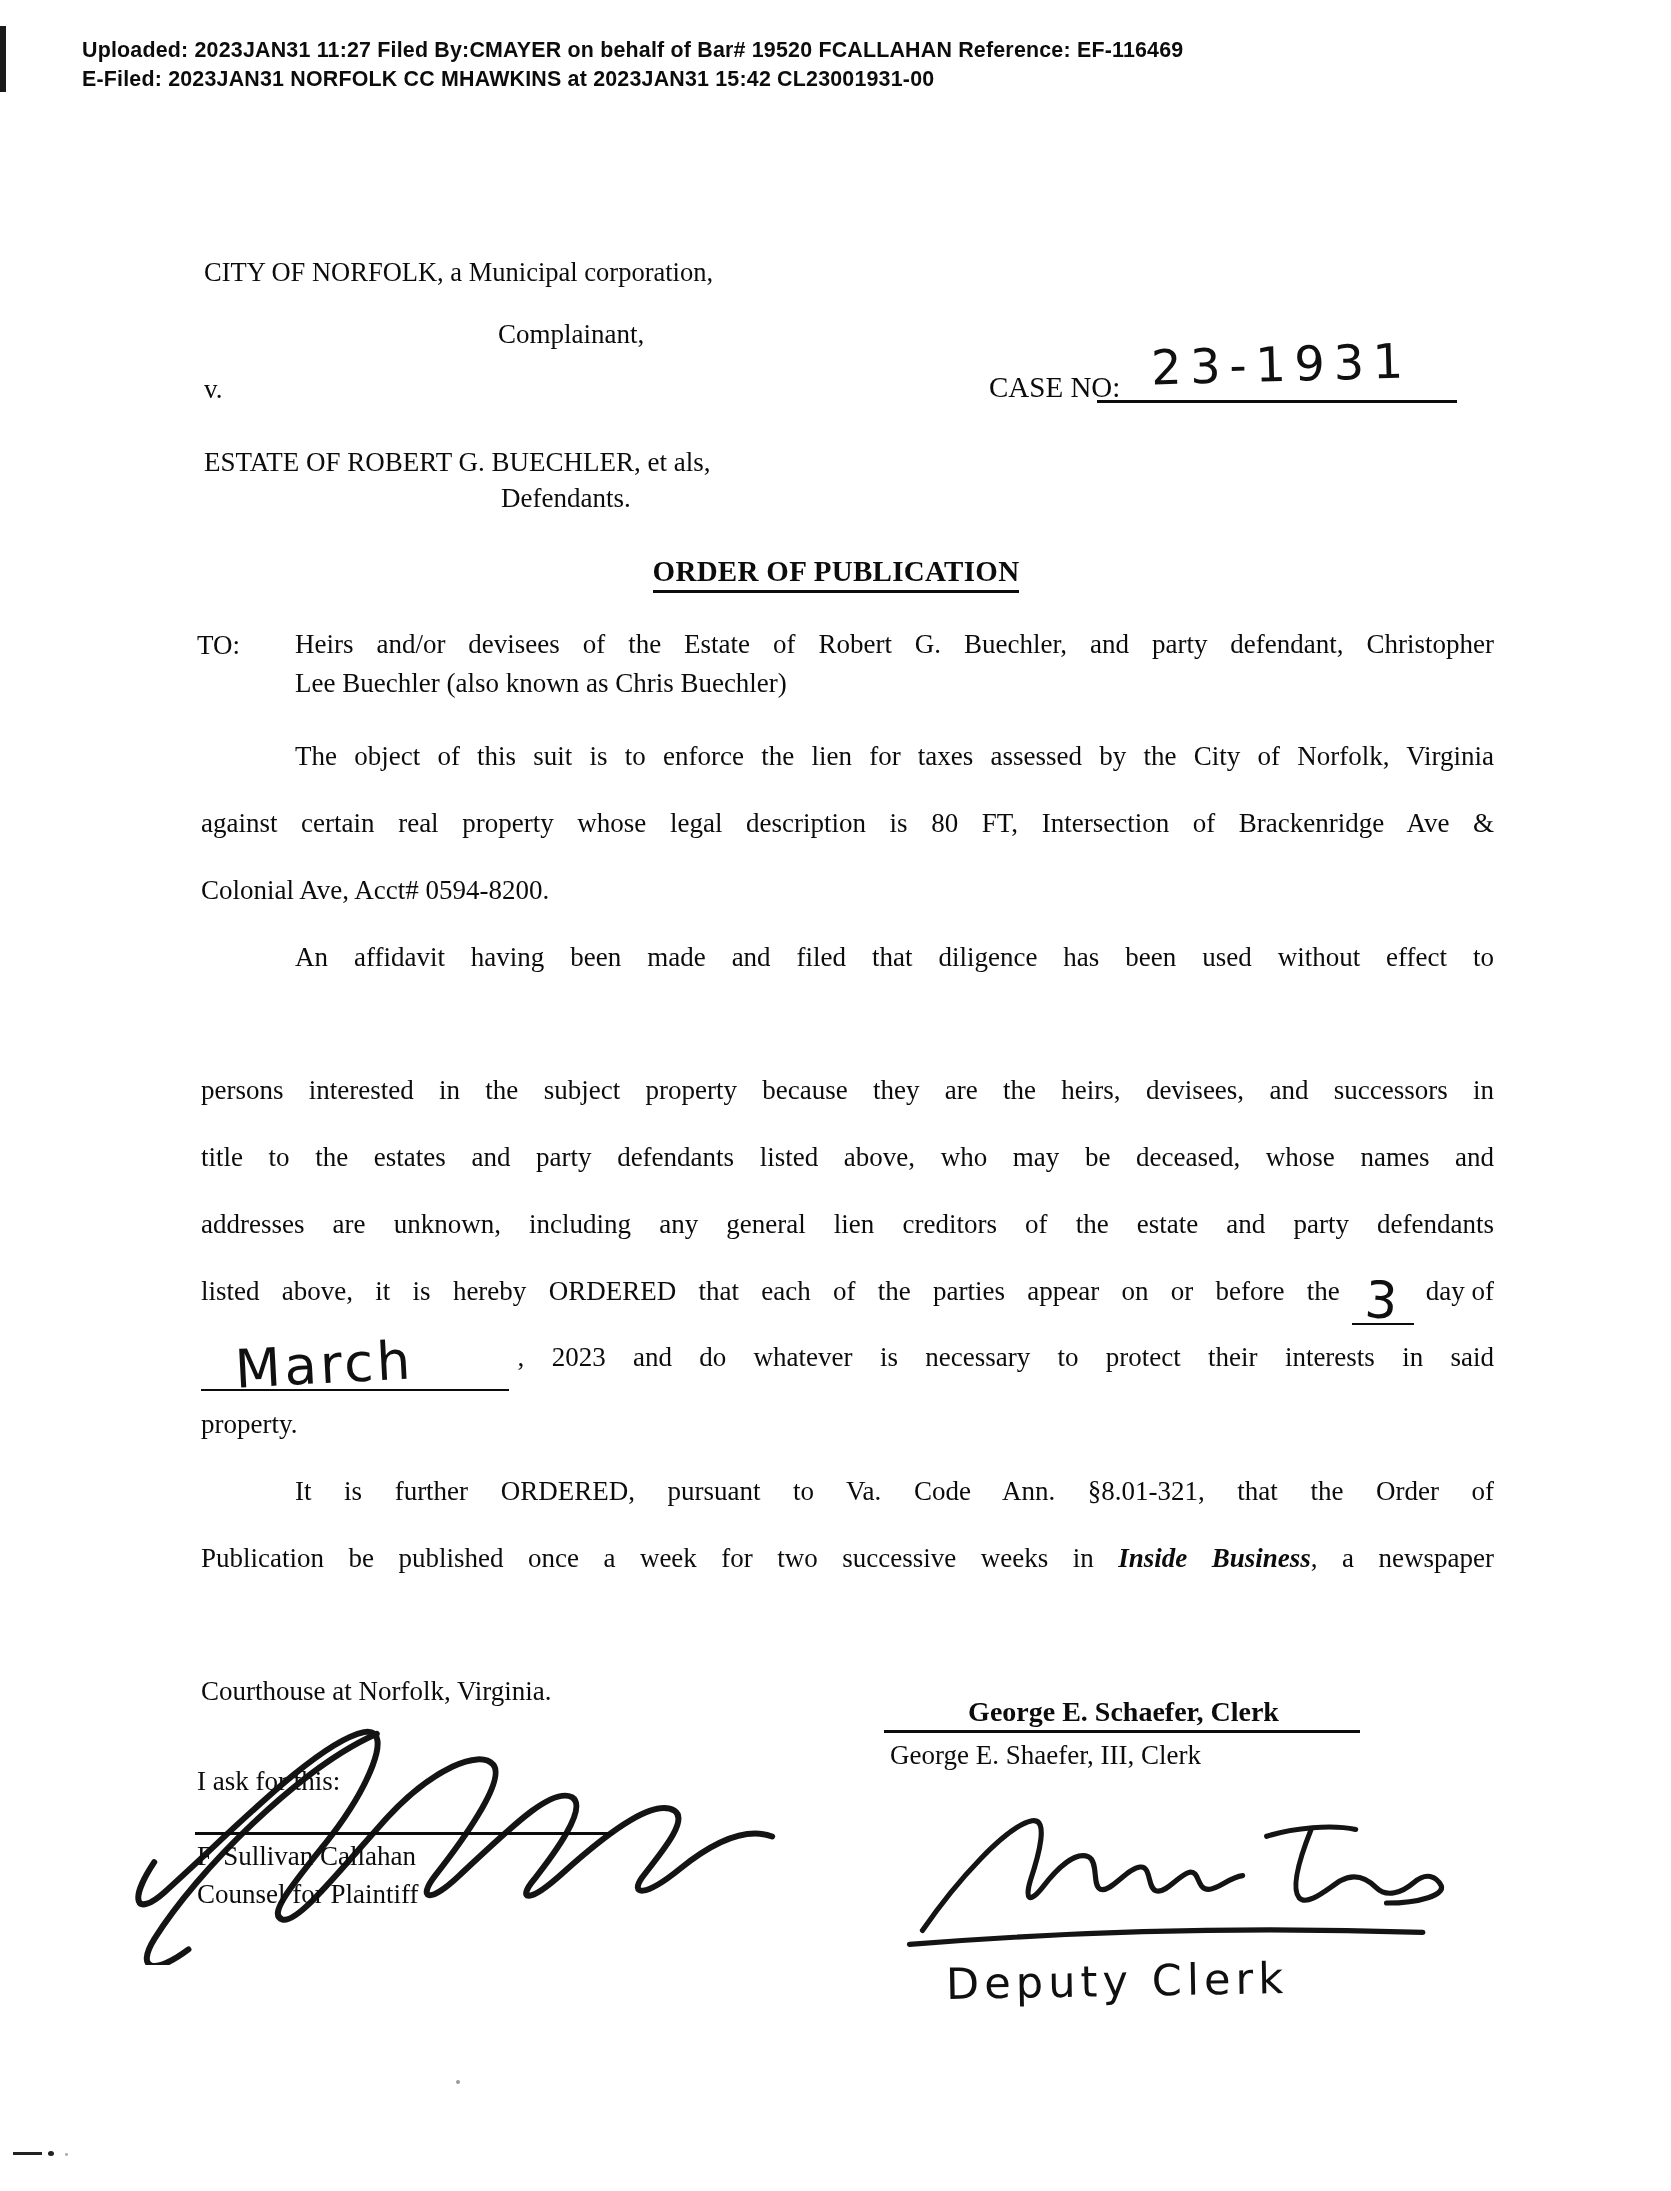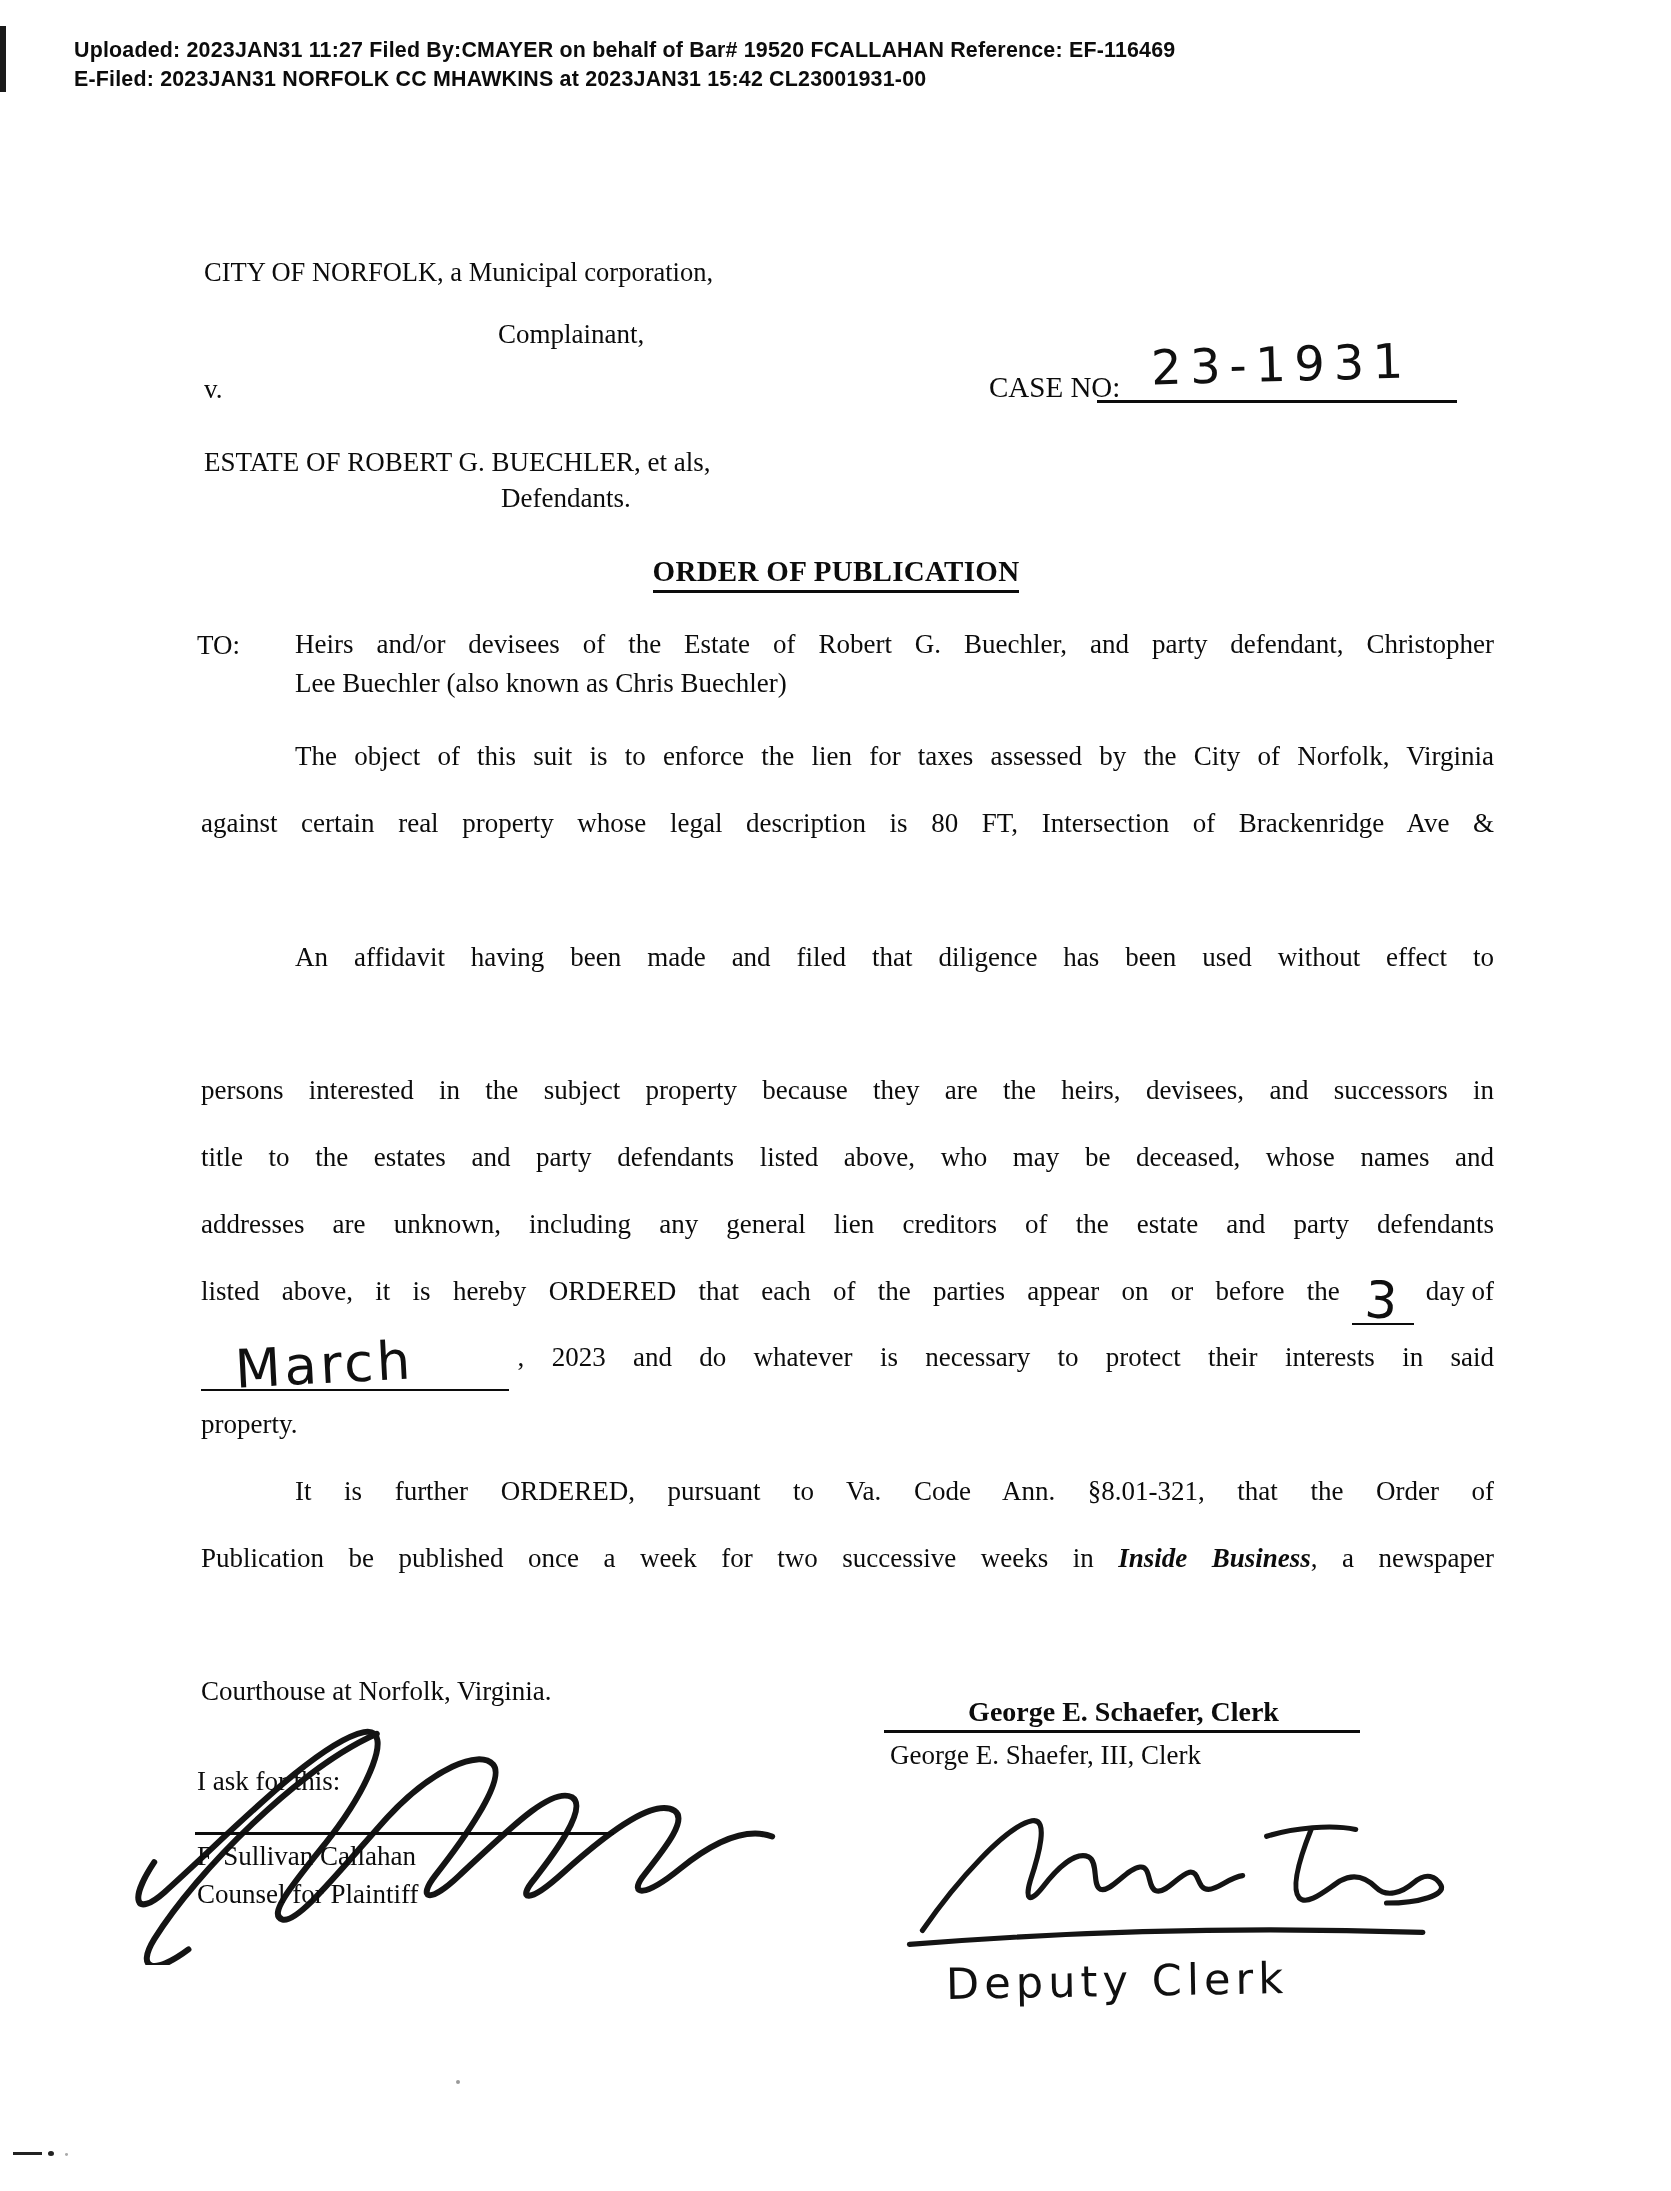--- a/index.html
+++ b/index.html
@@ -59,21 +59,21 @@
   .em-bi{font-weight:700;font-style:italic;}
   svg{display:block;}
 </style>
 </head>
 <body>
 
 <div class="page">
 
   <div class="abs" style="left:0;top:26px;width:6px;height:66px;background:#1a1a1a;"></div>
 
-  <div class="abs efile" style="left:74px;top:36px;">
+  <div class="abs efile" style="left:82px;top:36px;">
     <div>Uploaded: 2023JAN31 11:27 Filed By:CMAYER on behalf of Bar# 19520 FCALLAHAN Reference: EF-116469</div>
     <div>E-Filed: 2023JAN31 NORFOLK CC MHAWKINS at 2023JAN31 15:42 CL23001931-00</div>
   </div>
 
   <div class="abs serif" style="left:204px;top:255px;font-size:26.5px;">CITY OF NORFOLK, a Municipal corporation,</div>
   <div class="abs serif" style="left:498px;top:317px;">Complainant,</div>
 
   <div class="abs serif" style="left:204px;top:372px;">v.</div>
 
   <div class="abs serif" style="left:989px;top:370px;font-size:29px;font-family:Liberation Serif, serif;">CASE NO:</div>
@@ -86,20 +86,21 @@
   <div class="abs" style="left:0;top:555px;width:1672px;text-align:center;">
     <span class="bold caps title-underline" style="font-size:29px;">ORDER OF PUBLICATION</span>
   </div>
 
   <div class="abs serif" style="left:197px;top:628px;">TO:</div>
   <div class="toline" style="top:625px;">Heirs and/or devisees of the Estate of Robert G. Buechler, and party defendant, Christopher</div>
   <div class="toline lastline" style="top:664px;">Lee Buechler (also known as Chris Buechler)</div>
 
   <div class="bodyline indent" style="top:723px;">The object of this suit is to enforce the lien for taxes assessed by the City of Norfolk, Virginia</div>
   <div class="bodyline" style="top:790px;">against certain real property whose legal description is 80 FT, Intersection of Brackenridge Ave &amp;</div>
+  <div class="bodyline lastline" style="top:857px;">Colonial Ave, Acct# 0594-8200.</div>
 
   <div class="bodyline indent" style="top:924px;">An affidavit having been made and filed that diligence has been used without effect to</div>
   <div class="bodyline" style="top:1057px;">persons interested in the subject property because they are the heirs, devisees, and successors in</div>
   <div class="bodyline" style="top:1124px;">title to the estates and party defendants listed above, who may be deceased, whose names and</div>
   <div class="bodyline" style="top:1191px;">addresses are unknown, including any general lien creditors of the estate and party defendants</div>
 
   <div class="flexline" style="top:1258px;">
     <span class="grow" style="margin-right:12px;">listed above, it is hereby ORDERED that each of the parties appear on or before the</span>
     <span class="blankslot" style="width:62px;height:63px;margin-right:12px;">
       <span class="hand" style="position:absolute;left:13.7px;bottom:-3.4px;font-size:51px;line-height:51px;transform:rotate(4deg);">3</span>

